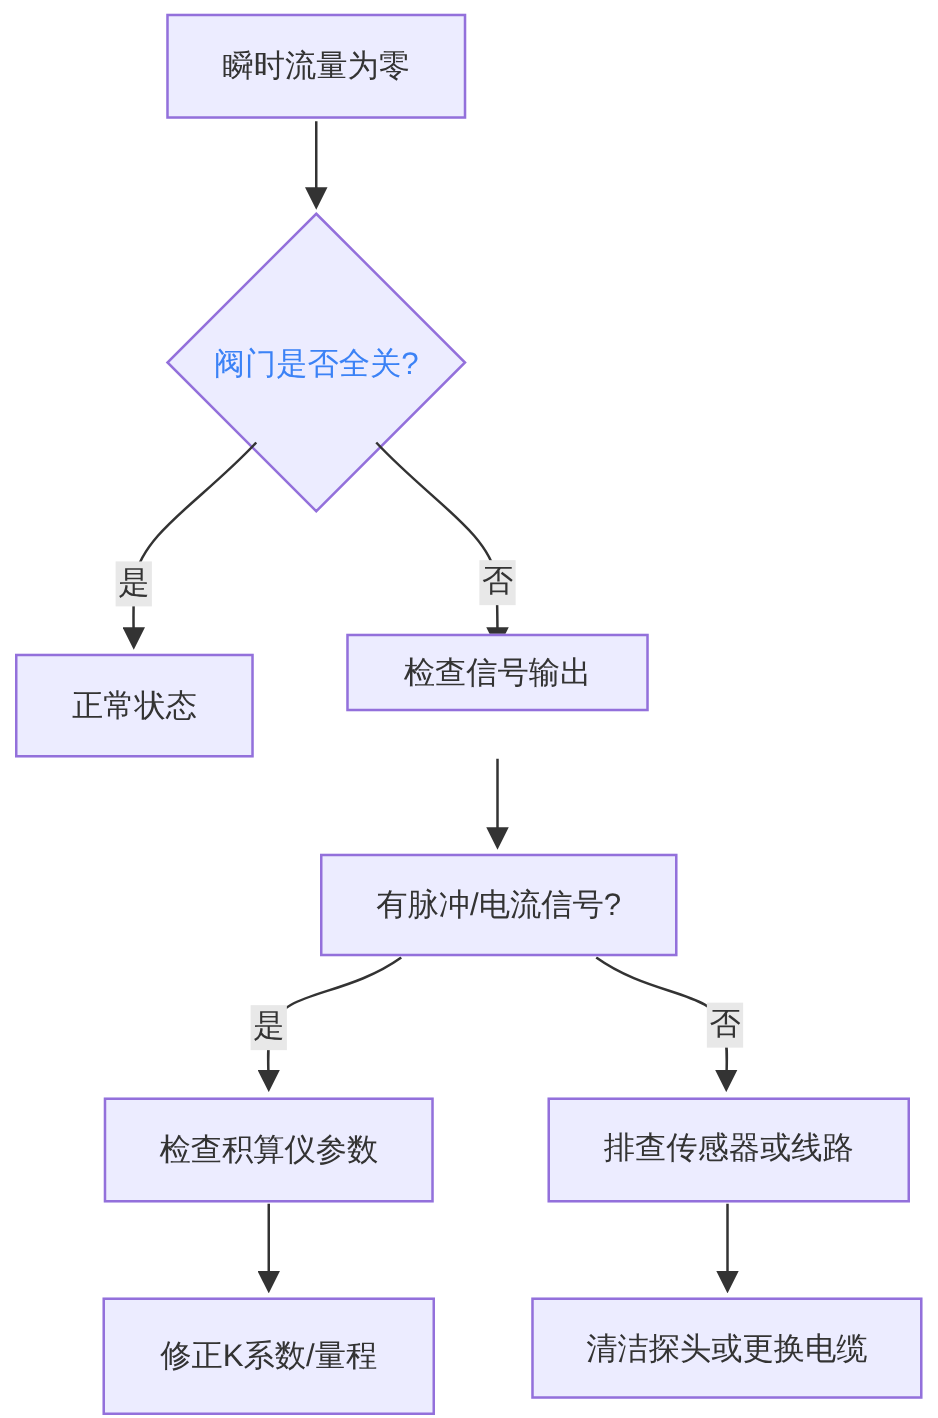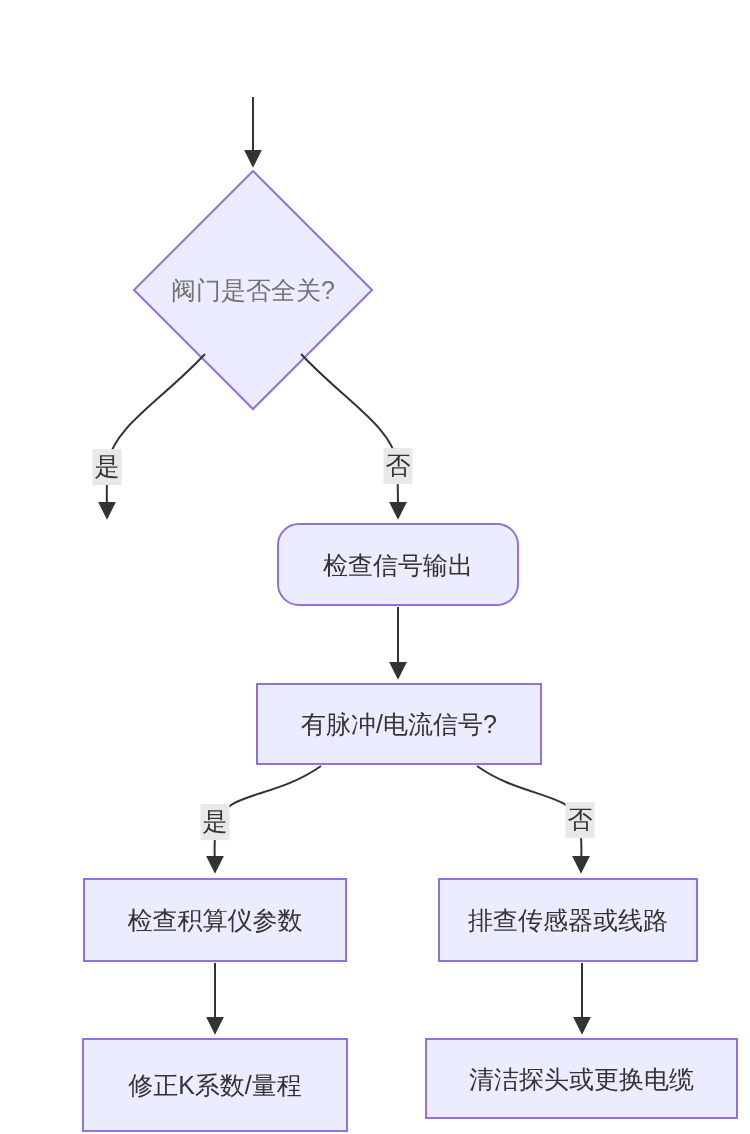--- a/index.html
+++ b/index.html
@@ -33,21 +33,21 @@
     align-items: center;
     justify-content: center;
     text-align: center;
     line-height: 1.2;
     white-space: nowrap;
   }
   .diamond-label {
     position: absolute;
     background: transparent;
     border: none;
-    color: #737373;
+    color: #3b82f6;
     font-size: 25px;
     display: flex;
     align-items: center;
     justify-content: center;
     text-align: right;
     white-space: nowrap;
   }
   .edge-label {
     position: absolute;
     transform: translate(-50%, -50%);
@@ -93,31 +93,33 @@
 
     <path class="edge-path" d="M321,766 C276,798 226,792 217,822 C213,838 215,855 215,871" marker-end="url(#arrow)"></path>
 
     <path class="edge-path" d="M477,766 C522,798 571,792 579,822 C583,838 581,855 581,871" marker-end="url(#arrow)"></path>
 
     <path class="edge-path" d="M215,963 L215,1032" marker-end="url(#arrow)"></path>
 
     <path class="edge-path" d="M582,963 L582,1032" marker-end="url(#arrow)"></path>
   </svg>
 
+  <div class="node" style="left:133px; top:11px; width:240px; height:84px;">瞬时流量为零</div>
 
   <div class="diamond-label" style="left:143px; top:268px; width:220px; height:44px;">阀门是否全关?</div>
 
+  <div class="node" style="left:12px; top:523px; width:191px; height:83px;">正常状态</div>
 
-  <div class="node" style="left:277px; top:523px; width:242px; height:83px;border-radius:22px;">检查信号输出</div>
+  <div class="node" style="left:277px; top:507px; width:242px; height:62px;">检查信号输出</div>
 
   <div class="node" style="left:256px; top:683px; width:286px; height:82px;text-align:right;">有脉冲/电流信号?</div>
 
   <div class="node" style="left:83px; top:878px; width:264px; height:84px;">检查积算仪参数</div>
 
-  <div class="node" style="left:438px; top:878px; width:260px; height:84px;">排查传感器或线路</div>
+  <div class="node" style="left:438px; top:878px; width:290px; height:84px;font-family:Liberation Mono, monospace;">排查传感器或线路</div>
 
   <div class="node" style="left:82px; top:1038px; width:266px; height:94px;">修正K系数/量程</div>
 
   <div class="node" style="left:425px; top:1038px; width:313px; height:81px;">清洁探头或更换电缆</div>
 
   <span class="edge-label" style="left:107px; top:467px;">是</span>
 
   <span class="edge-label" style="left:398px; top:466px;">否</span>
 
   <span class="edge-label" style="left:215px; top:822px;">是</span>

